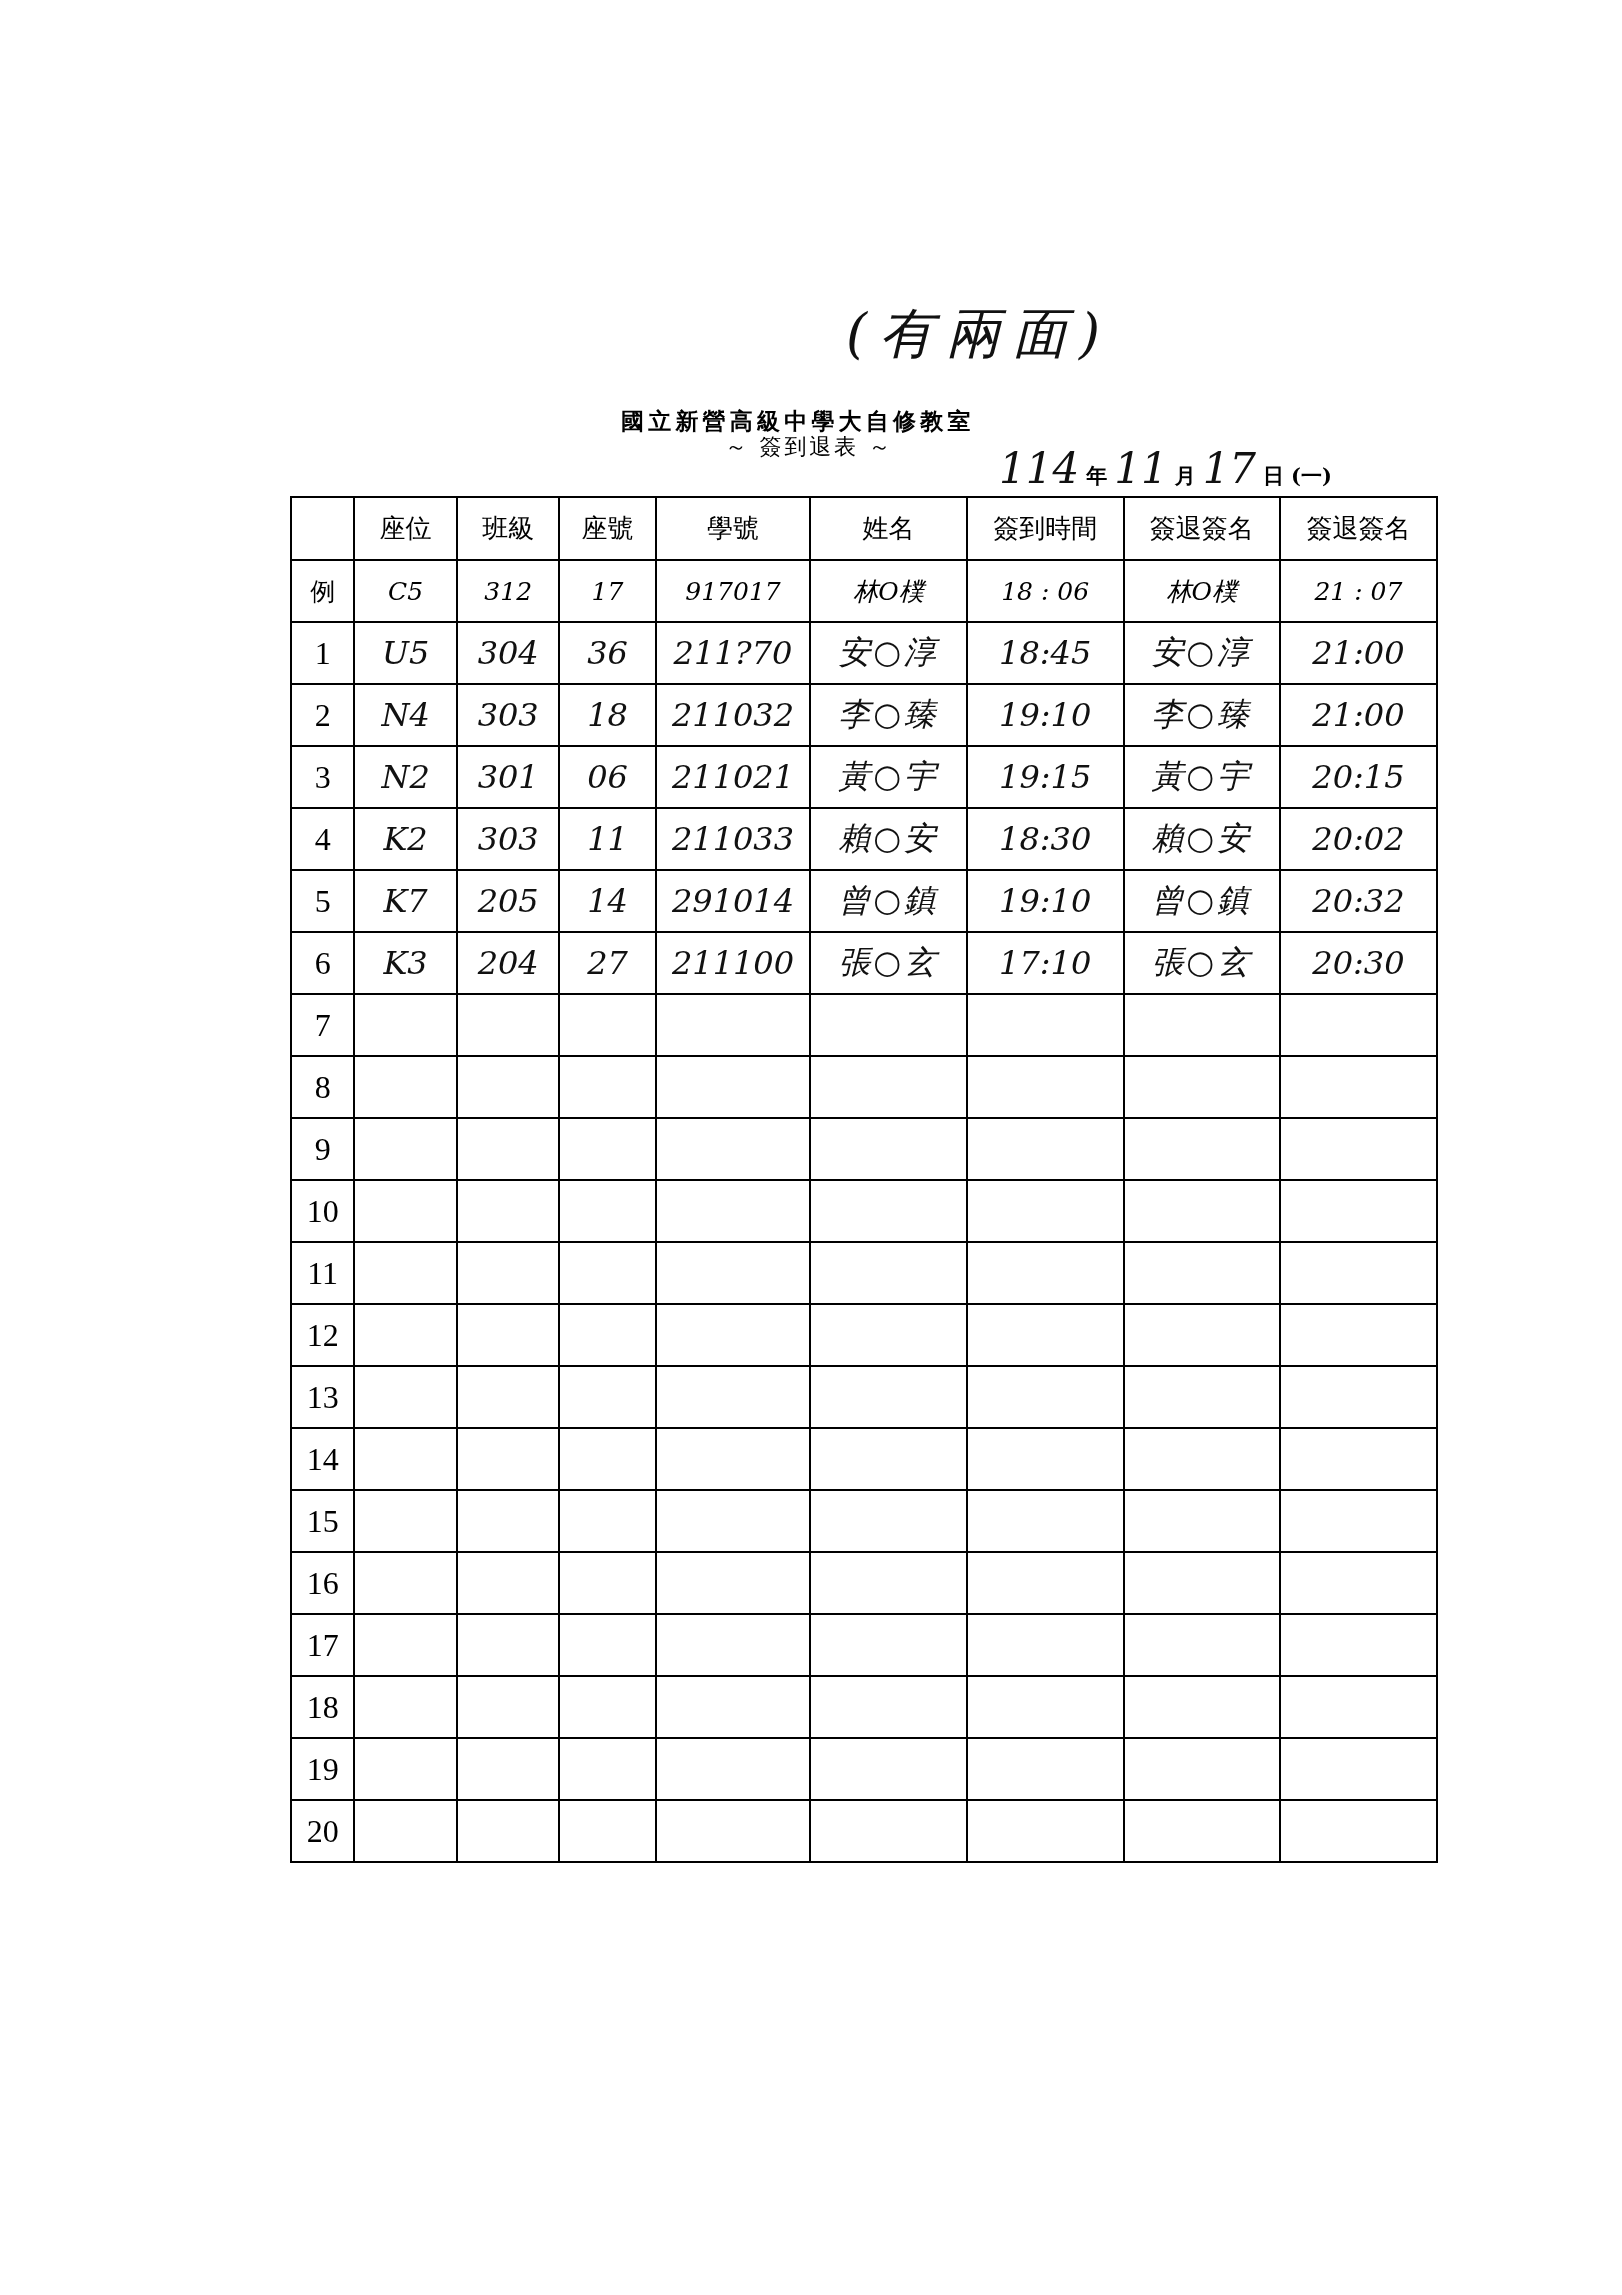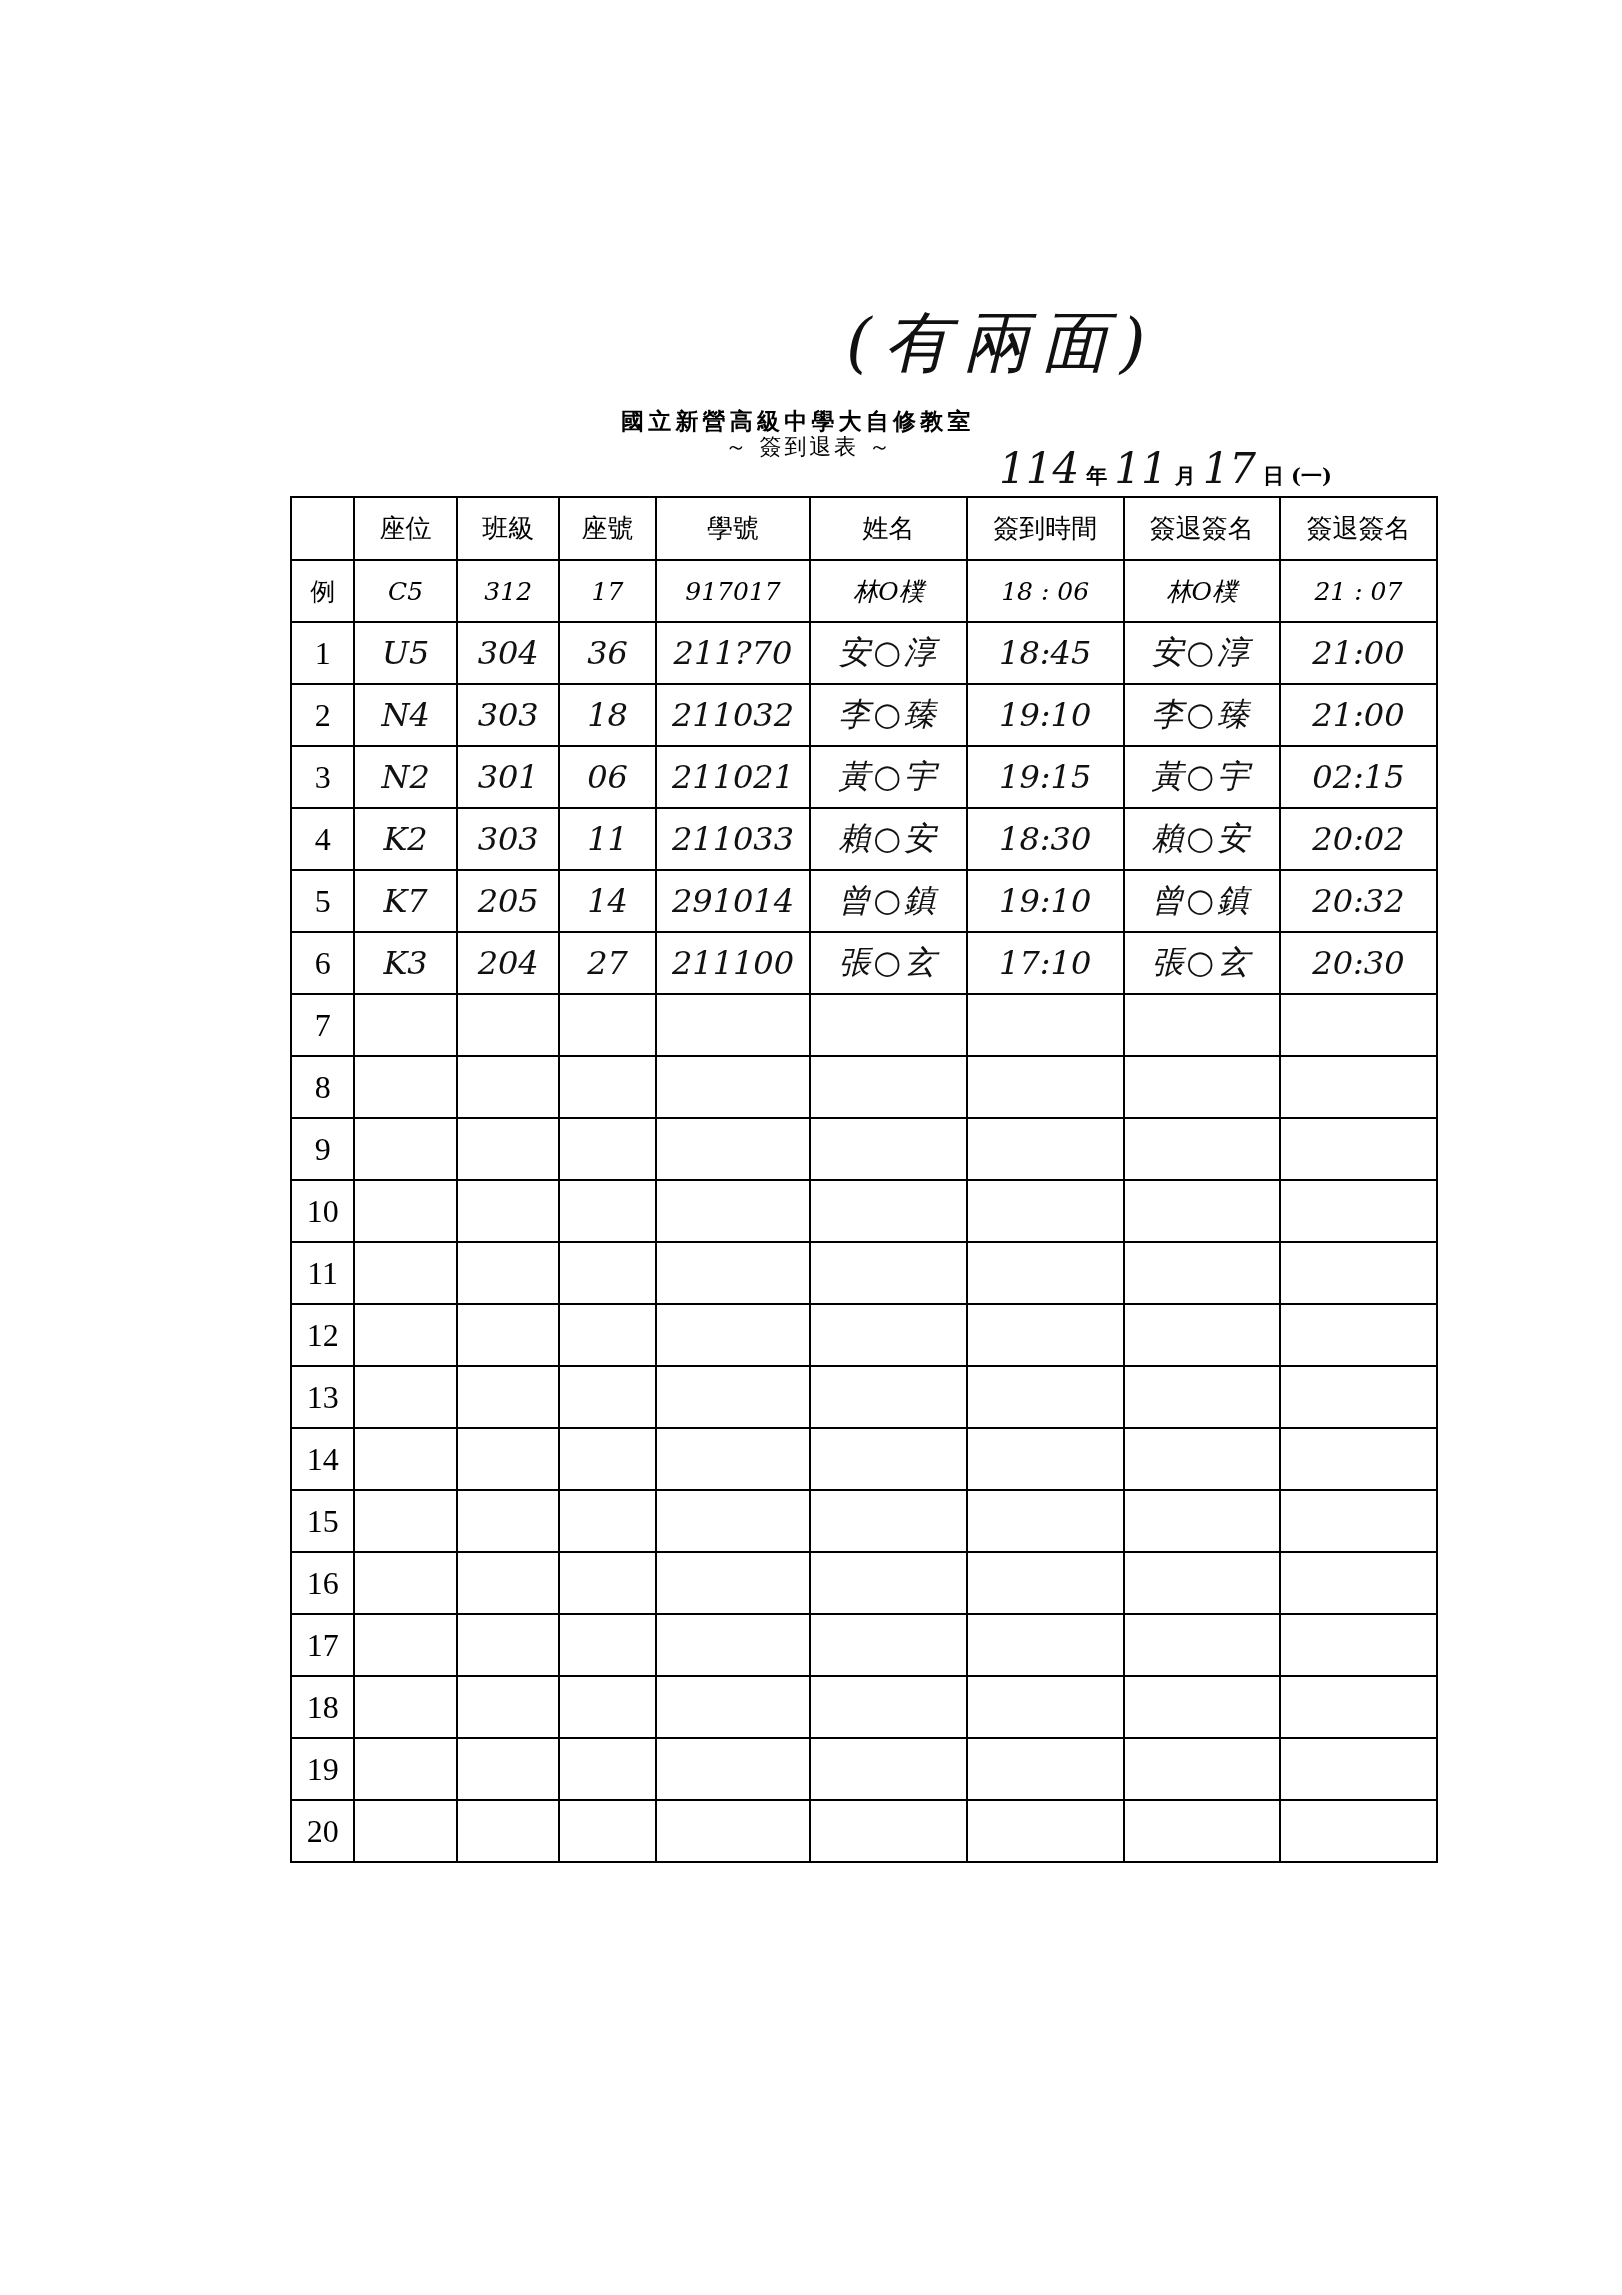--- a/index.html
+++ b/index.html
@@ -7,21 +7,21 @@
       width: 1623px; height: 2295px; position: relative; overflow: hidden;
       font-family: "DejaVu Sans", "Liberation Sans", sans-serif; color: #000;
     }
     .hand {
       font-family: "DejaVu Serif", "Liberation Serif", serif;
       font-style: italic;
       color: #111;
     }
     .note {
       position: absolute; left: 846px; top: 298px;
-      font-size: 66px; letter-spacing: 12.5px;
+      font-size: 54px; letter-spacing: 12.5px;
     }
     .title {
       position: absolute; left: 621px; top: 406px; width: 499px;
       font-family: "DejaVu Serif", "Liberation Serif", serif;
       font-weight: bold; font-size: 23px; letter-spacing: 4.2px; white-space: nowrap;
     }
     .subtitle {
       position: absolute; left: 725px; top: 432px;
       font-family: "DejaVu Serif", "Liberation Serif", serif;
       font-size: 22px; letter-spacing: 2.8px; white-space: nowrap;
@@ -138,21 +138,21 @@
       </tr>
       <tr class="data">
         <td class="num">3</td>
         <td class="hand">N2</td>
         <td class="hand">301</td>
         <td class="hand">06</td>
         <td class="hand">211021</td>
         <td class="hand sig">黃○宇</td>
         <td class="hand">19:15</td>
         <td class="hand sig">黃○宇</td>
-        <td class="hand">02:15</td>
+        <td class="hand">20:15</td>
       </tr>
       <tr class="data">
         <td class="num">4</td>
         <td class="hand">K2</td>
         <td class="hand">303</td>
         <td class="hand">11</td>
         <td class="hand">211033</td>
         <td class="hand sig">賴○安</td>
         <td class="hand">18:30</td>
         <td class="hand sig">賴○安</td>

